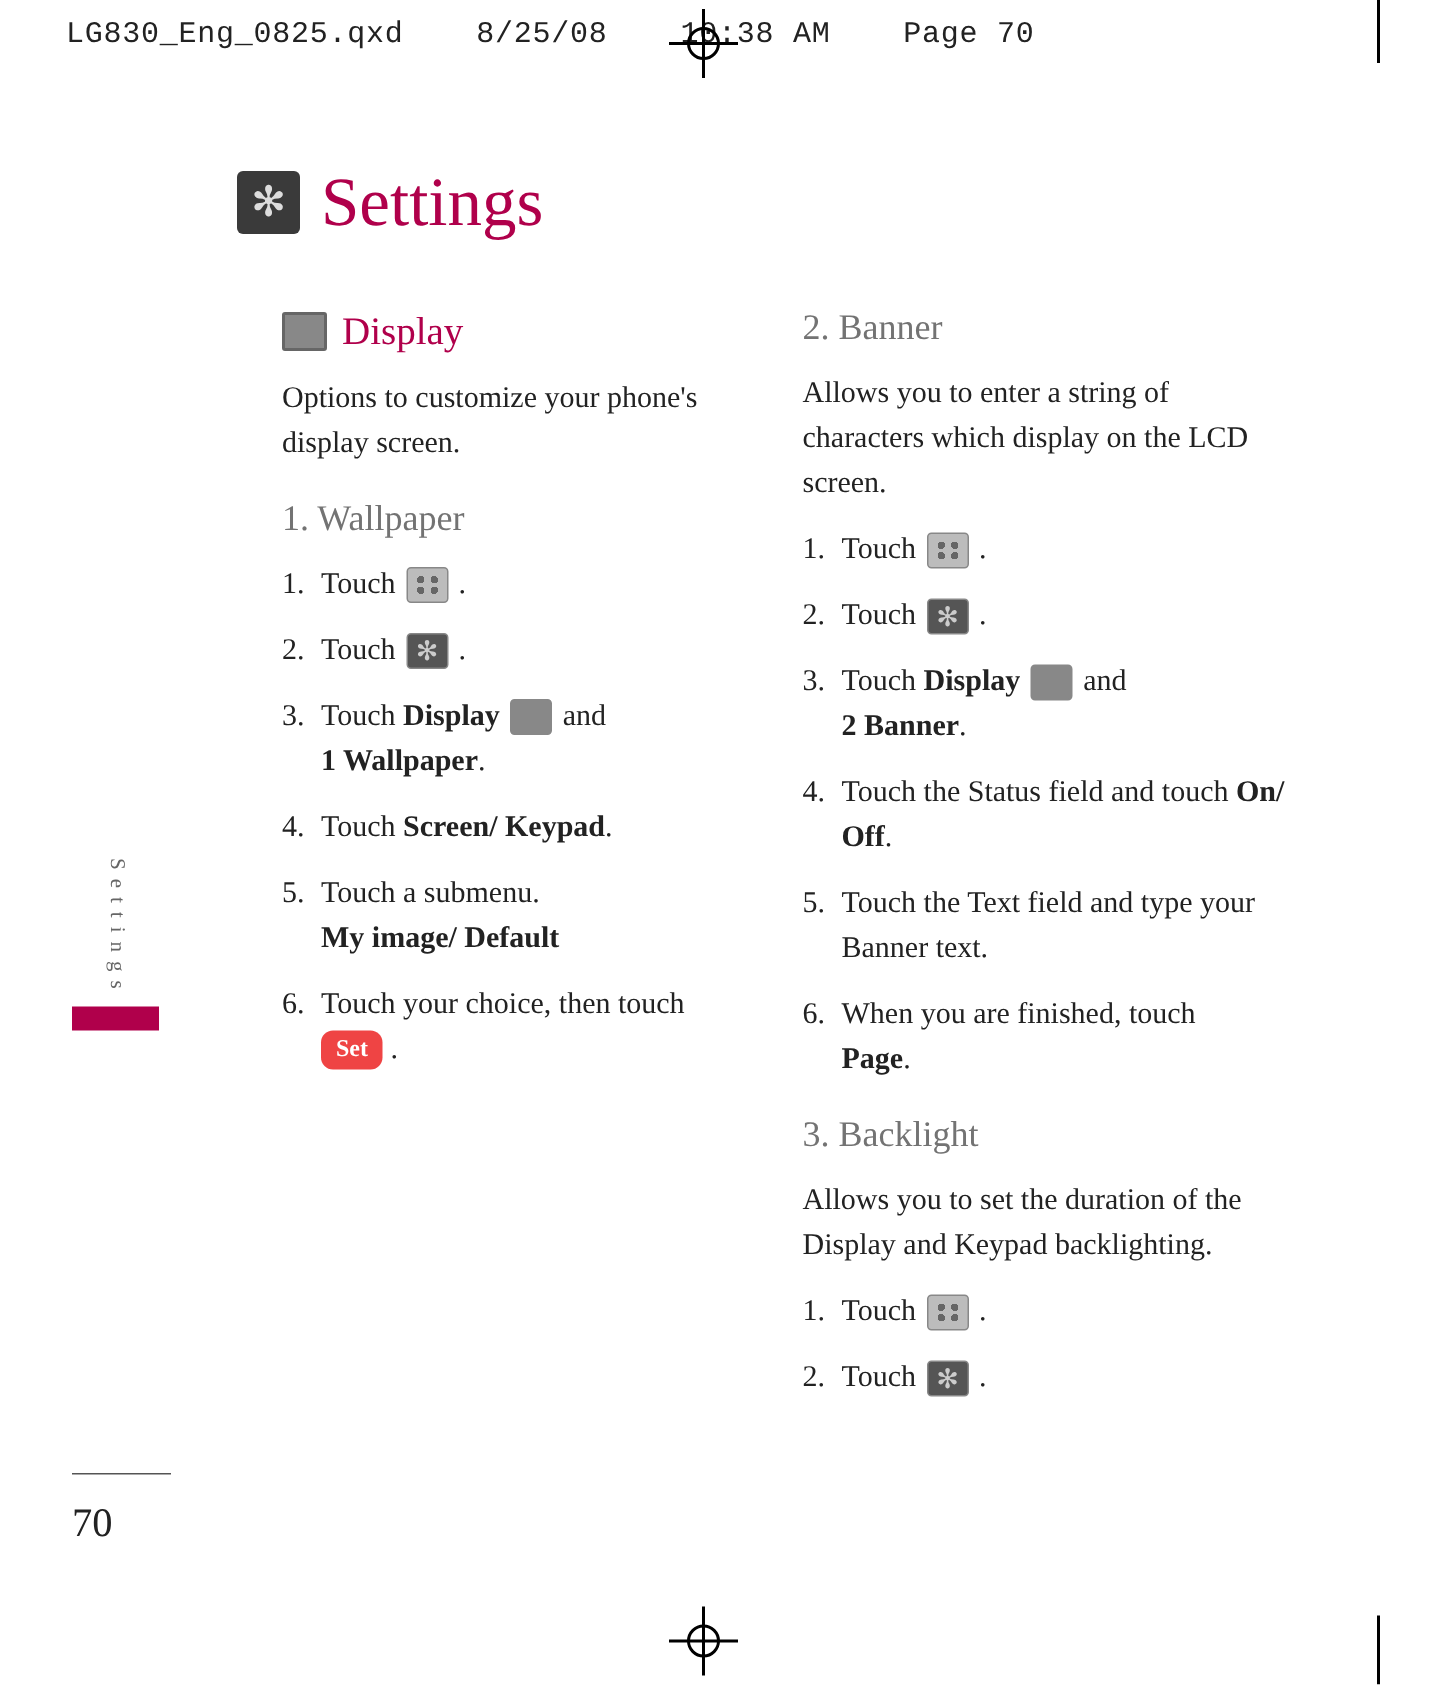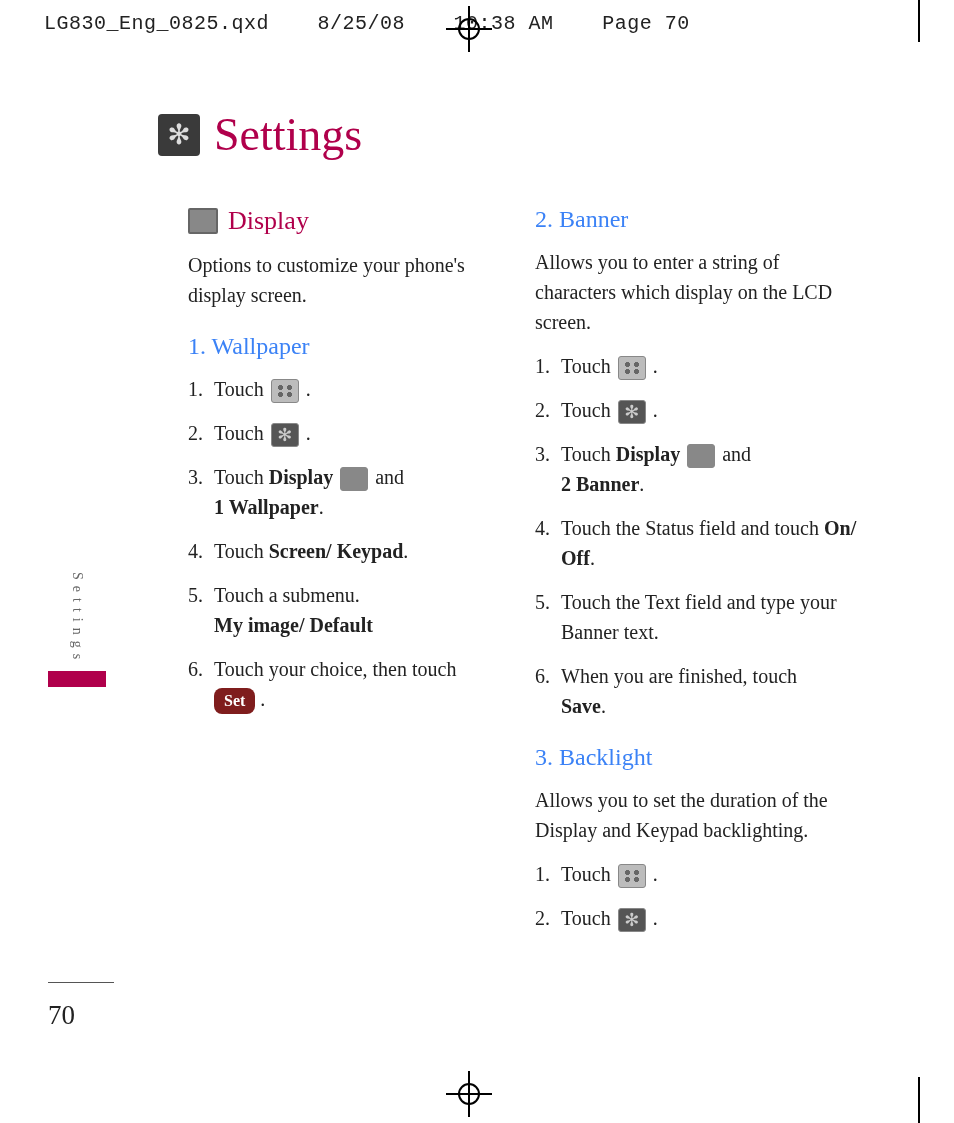--- a/index.html
+++ b/index.html
@@ -90,21 +90,21 @@
   .section-heading {
     display: flex; align-items: center; gap: 10px;
     font-size: 26px; color: #B0004B; margin-bottom: 10px;
     font-family: 'Optima','Gill Sans',Georgia,serif;
   }
   .section-icon {
     width: 30px; height: 26px; background: #888; border-radius:2px;
     border:2px solid #666;
   }
   .subheading {
-    font-size: 24px; color: #3b82f6; margin: 18px 0 10px 0;
+    font-size: 24px; color: #737373; margin: 18px 0 10px 0;
     font-family: 'Optima','Gill Sans',Georgia,serif;
   }
   .body-text { margin-bottom: 14px; font-family: 'Optima','Gill Sans',Georgia,serif; }
   ol.steps { list-style: none; counter-reset: step; padding: 0; }
   ol.steps > li {
     counter-increment: step;
     margin-bottom: 14px;
     padding-left: 26px;
     position: relative;
     font-family: 'Optima','Gill Sans',Georgia,serif;
@@ -128,21 +128,21 @@
       radial-gradient(circle at 25% 75%, #666 2.5px, transparent 2.5px),
       radial-gradient(circle at 75% 75%, #666 2.5px, transparent 2.5px);
   }
   .inline-icon.gear { background:#555; }
   .inline-icon.gear::after{
     content:'✻'; position:absolute; inset:0; display:flex;
     align-items:center; justify-content:center; color:#ccc; font-size:18px;
   }
   .inline-icon.display { background:#888; }
   .set-btn {
-    display:inline-block; background:#7f1d1d; color:#fff;
+    display:inline-block; background:#ef4444; color:#fff;
     font-size:16px; padding:1px 10px; border-radius:8px;
     vertical-align:middle; font-family:Georgia,serif; font-weight:700;
   }
 
   .side-tab {
     position:absolute; left:48px; top:572px;
     display:flex; flex-direction:column; align-items:center;
   }
   .side-tab-text {
     writing-mode: vertical-rl;
@@ -264,21 +264,21 @@
         </li>
         <li>
           <span>Touch the Status field and touch </span>
           <span class="bold">On/ Off</span><span>.</span>
         </li>
         <li>
           <span>Touch the Text field and type your Banner text.</span>
         </li>
         <li>
           <span>When you are finished, touch</span><br>
-          <span class="bold">Save</span><span>.</span>
+          <span class="bold">Page</span><span>.</span>
         </li>
       </ol>
 
       <div class="subheading">3. Backlight</div>
       <p class="body-text">Allows you to set the duration of the Display and Keypad backlighting.</p>
 
       <ol class="steps">
         <li>
           <span>Touch </span>
           <span class="inline-icon apps"></span>

